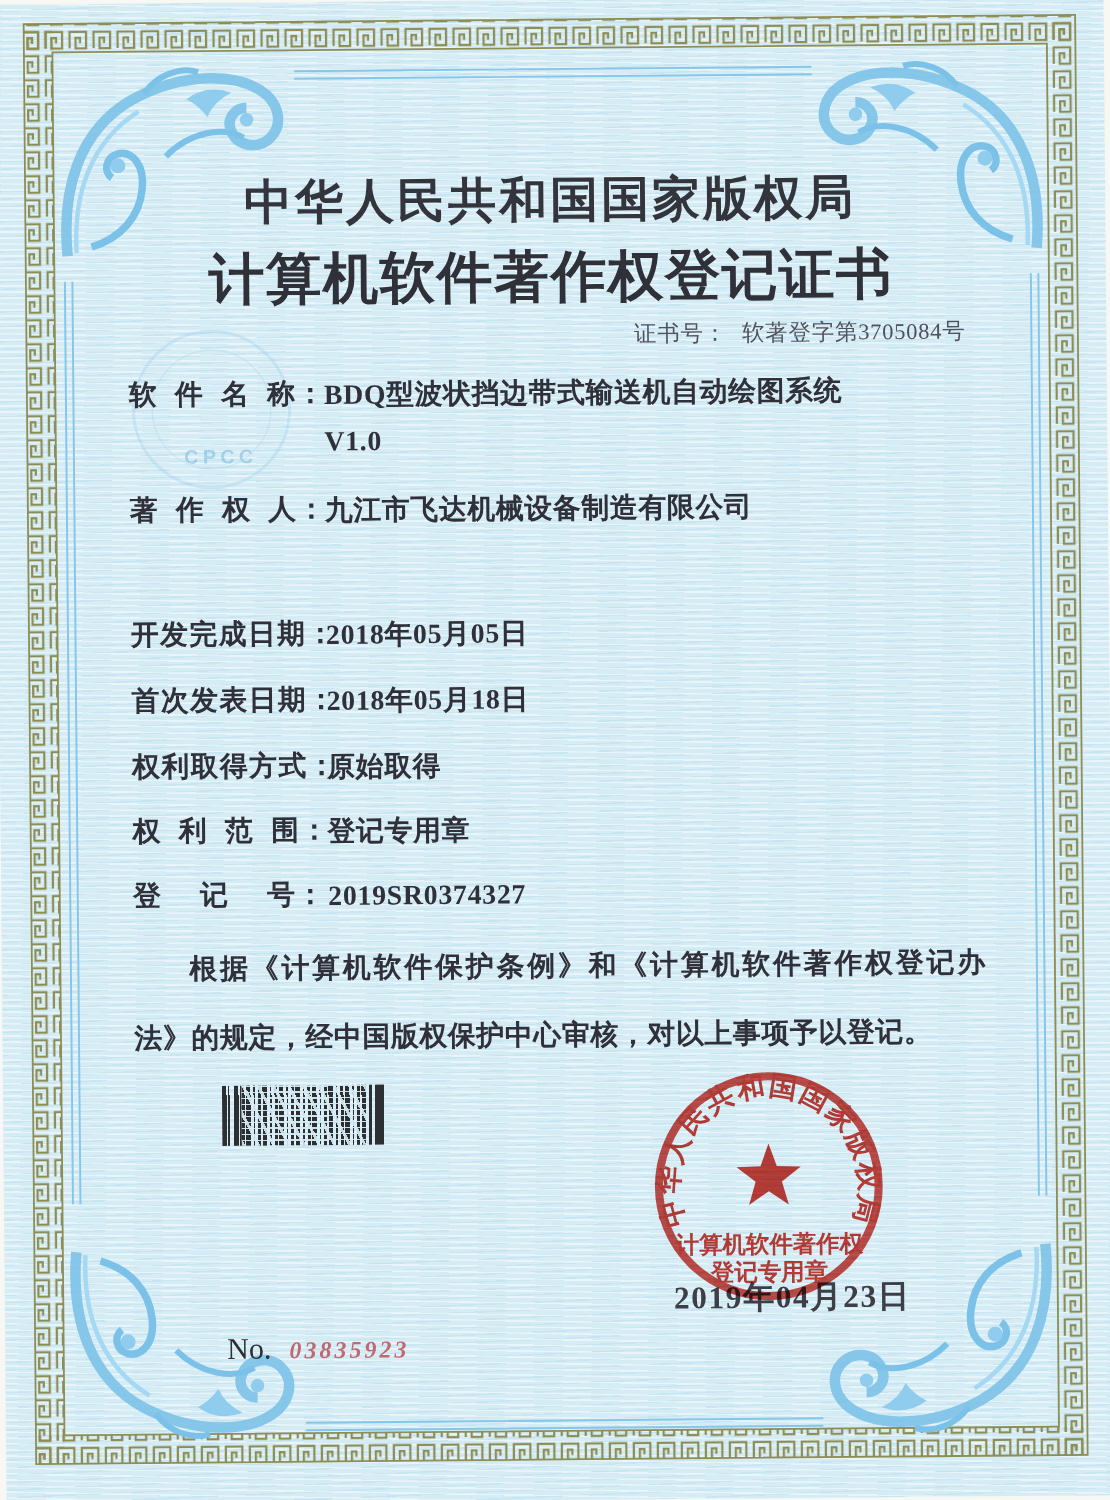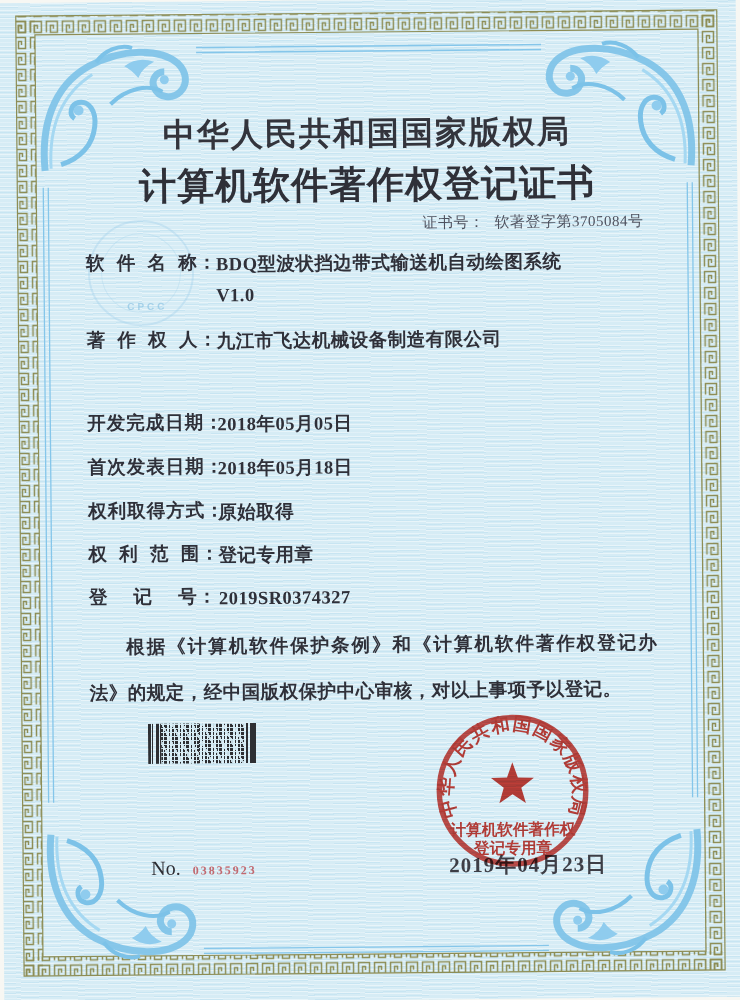--- a/index.html
+++ b/index.html
@@ -18,21 +18,21 @@
     transform-origin:50% 50%;
   }
   .frame{position:absolute;left:0;top:0;z-index:1;}
   .emboss{
     position:absolute;left:90px;top:218px;width:102px;height:102px;border-radius:50%;
     border:2px solid rgba(158,206,233,.55);opacity:.65;z-index:0;
     display:flex;align-items:flex-end;justify-content:center;
   }
   .emboss::before{content:"";position:absolute;inset:11px;border-radius:50%;
     border:1.5px solid rgba(158,206,233,.45);}
-  .emboss-text{font-size:10px;color:rgba(120,185,222,.85);letter-spacing:3px;
+  .emboss-text{font-size:13px;color:rgba(120,185,222,.85);letter-spacing:3px;
     font-weight:700;margin-bottom:12px;font-family:"Liberation Sans",sans-serif;margin-left:12px;}
   .authority{
     position:absolute;left:0;right:0;top:112px;text-align:center;z-index:2;
     font-size:32px;font-weight:700;letter-spacing:2px;color:#33343c;margin:0;
   }
   .cert-title{
     position:absolute;left:0;right:0;top:160px;text-align:center;z-index:2;
     font-size:37px;font-weight:700;letter-spacing:1px;color:#2f3038;margin:0;
   }
   .certno{
@@ -60,22 +60,22 @@
   .bc-end{width:14px;background:linear-gradient(90deg,transparent 0 2px,#2e2f33 2px 4px,transparent 4px 6px,#2e2f33 6px 12px,transparent 12px);}
   .seal-date{
     position:absolute;left:446px;top:852px;z-index:2;
     font-size:21px;color:#3d3e46;letter-spacing:1px;font-weight:600;
   }
   .seal{
     position:absolute;left:427px;top:709px;width:166px;height:166px;z-index:3;
     mix-blend-mode:multiply;opacity:.93;
   }
   .serial{position:absolute;left:148px;top:855px;z-index:2;display:flex;gap:12px;align-items:baseline;}
-  .serial-prefix{font-size:20px;color:#2e2e34;}
-  .serial-number{font-size:12px;color:#c16970;letter-spacing:2px;font-weight:600;}
+  .serial-prefix{font-size:20px;color:#2e2e34;margin-top:32px;}
+  .serial-number{font-size:16px;color:#c16970;letter-spacing:2px;font-weight:600;font-style:italic;}
 </style>
 </head>
 <body>
 
 <div class="paper">
 
   <svg class="frame" width="740" height="1000" viewBox="0 0 740 1000">
     <defs>
       <pattern id="fret" width="16" height="16" patternUnits="userSpaceOnUse">
         <path d="M2.5,13.5 L2.5,2.5 L13.5,2.5 L13.5,13.5 L6.5,13.5 L6.5,6.5 L9.5,6.5 L9.5,10" fill="none" stroke="#8d8d55" stroke-width="1.5"></path>

